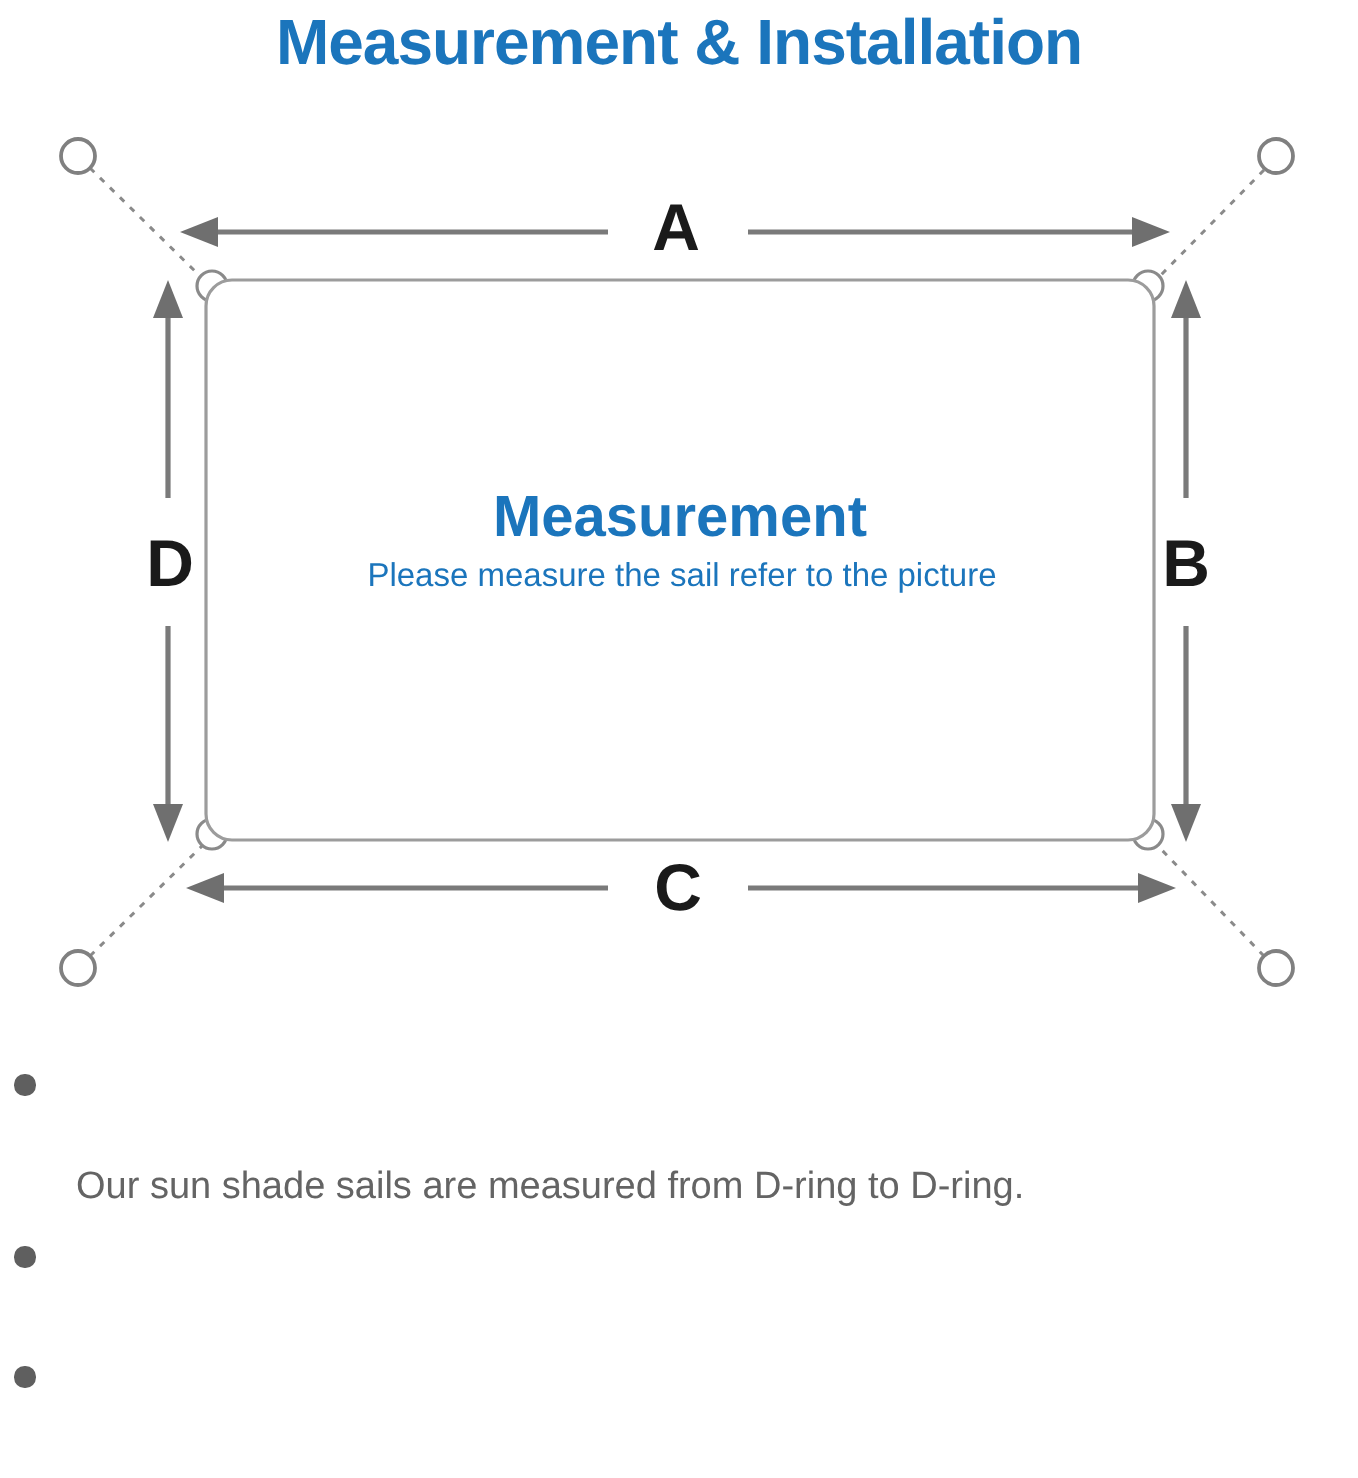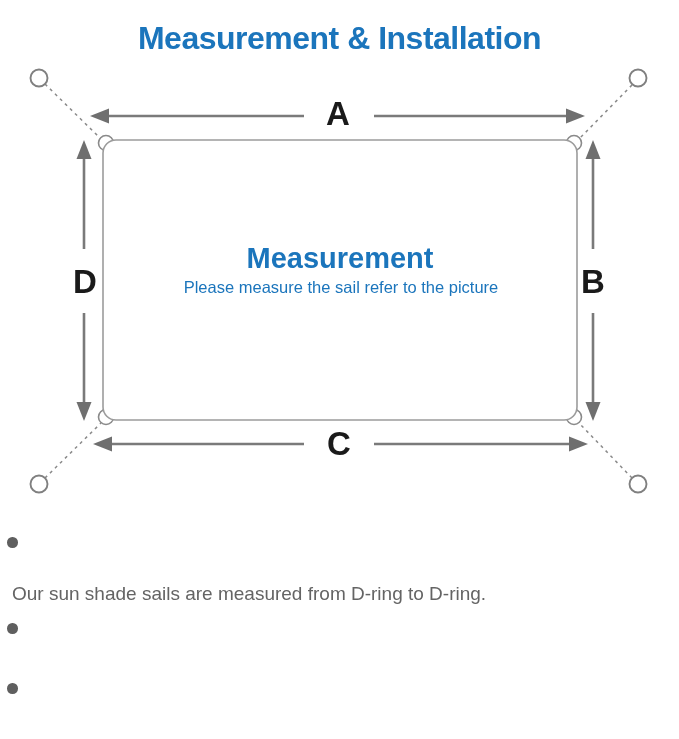--- a/index.html
+++ b/index.html
@@ -8,21 +8,21 @@
     --line-gray:#7a7a7a;
     --soft-gray:#9c9c9c;
     --ring-gray:#808080;
   }
   html,body{margin:0;padding:0;background:#ffffff;}
   body{font-family:"Liberation Sans", sans-serif;}
   .canvas{position:relative;width:679px;height:739px;background:#ffffff;overflow:hidden;}
 
   .title{
     position:absolute;top:0;left:0;width:679px;
-    margin:0;padding-top:20px;
+    margin:0;padding-top:3px;
     text-align:center;
     font-size:32px;font-weight:700;
     color:var(--accent-blue);
     letter-spacing:-0.5px;
   }
 
   .diagram{position:absolute;top:0;left:0;}
 
   .sail-outline{fill:#ffffff;stroke:var(--soft-gray);stroke-width:1.6;}
   .d-ring{fill:#ffffff;stroke:#8a8a8a;stroke-width:1.6;}
@@ -33,21 +33,21 @@
   .dim-label{font-size:33px;font-weight:700;fill:#1a1a1a;text-anchor:middle;}
   .center-title{font-size:29px;font-weight:700;fill:var(--accent-blue);text-anchor:middle;}
   .center-sub{font-size:16.5px;fill:var(--accent-blue);text-anchor:middle;}
 
   .notes{
     position:absolute;top:529px;left:0;width:660px;
     margin:0;padding:0 0 0 0;list-style:none;
   }
   .notes li{
     position:relative;
-    padding-left:12px;
+    padding-left:38px;
     margin-bottom:8px;
     font-size:19px;
     line-height:26px;
     color:var(--text-gray);
     white-space:pre-line;
   }
   .notes .dot{
     position:absolute;left:7px;top:8px;
     width:10.5px;height:10.5px;border-radius:50%;
     background:#5f5f5f;

